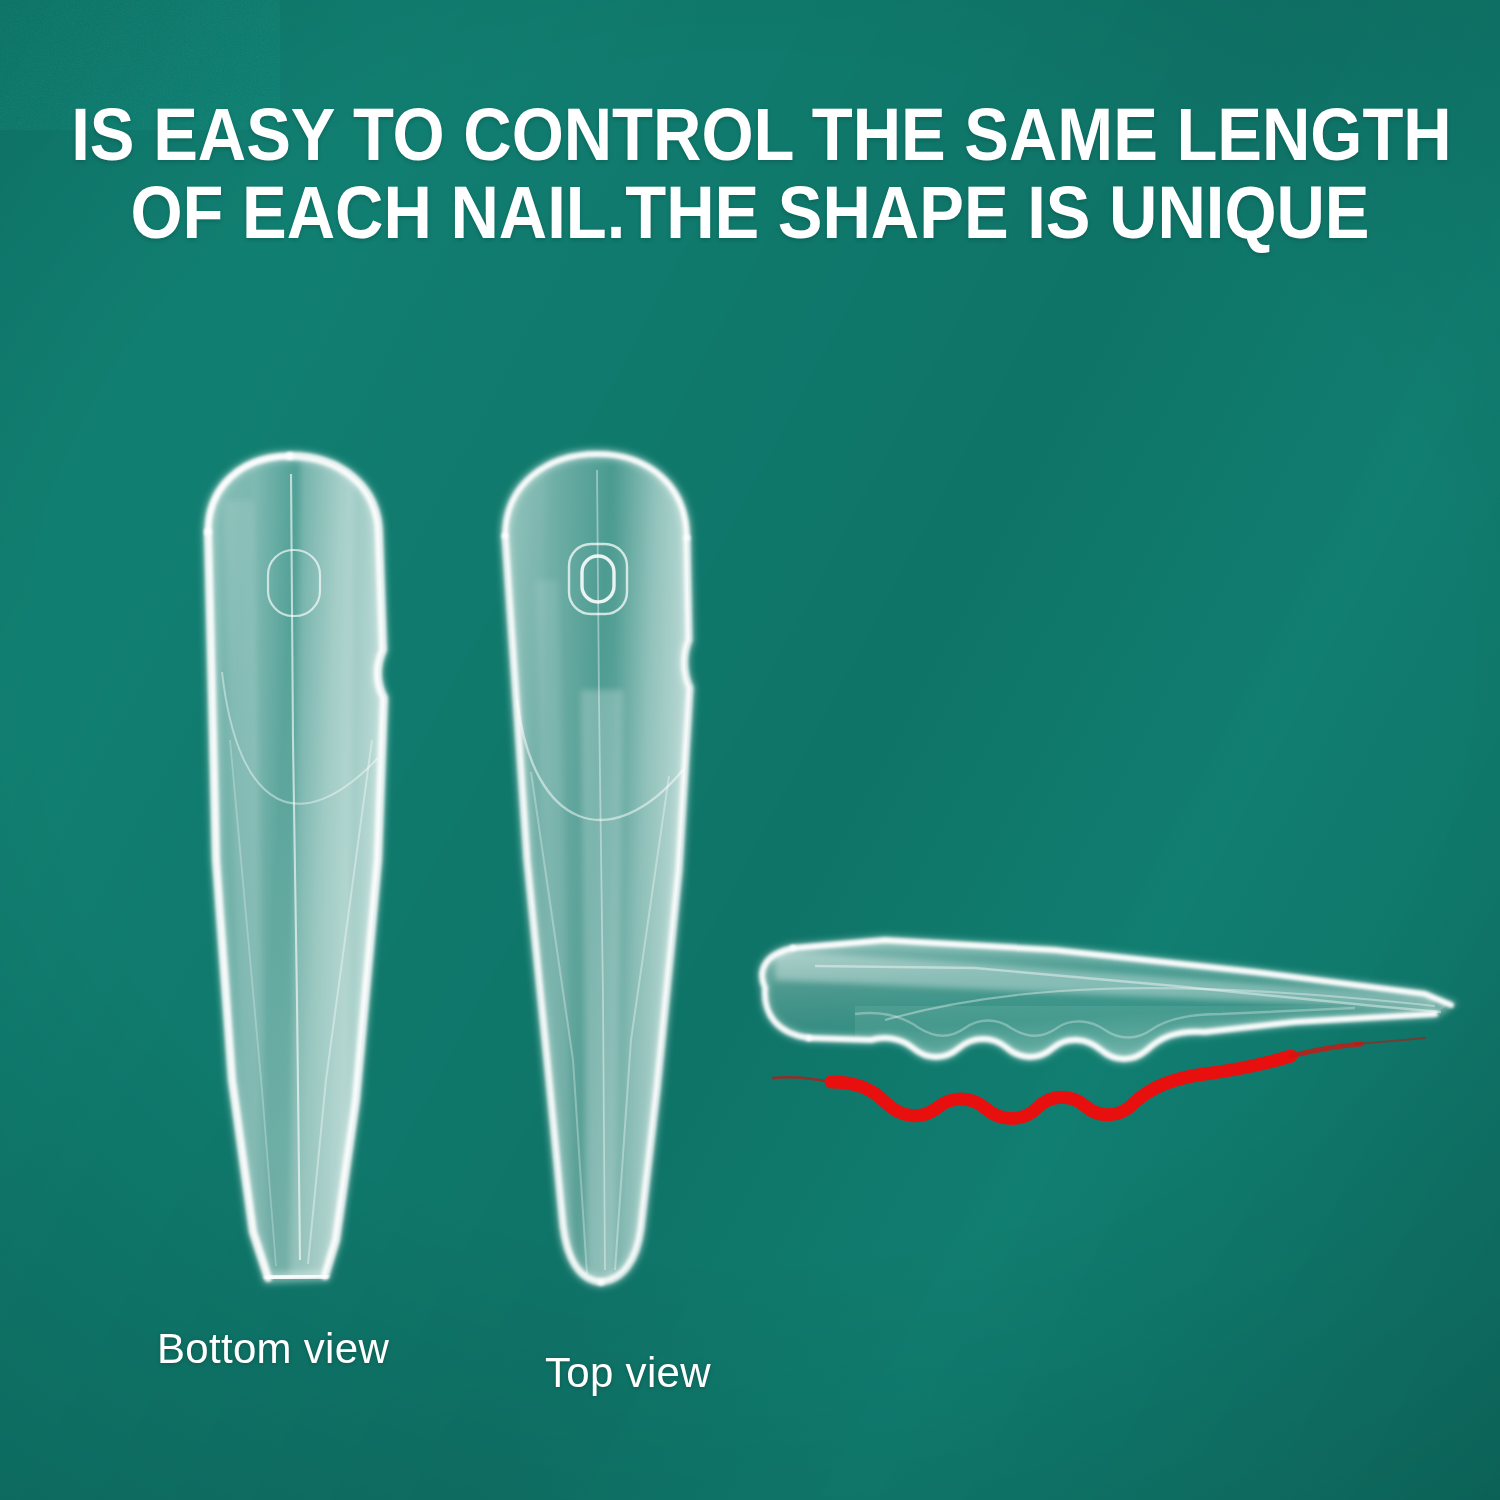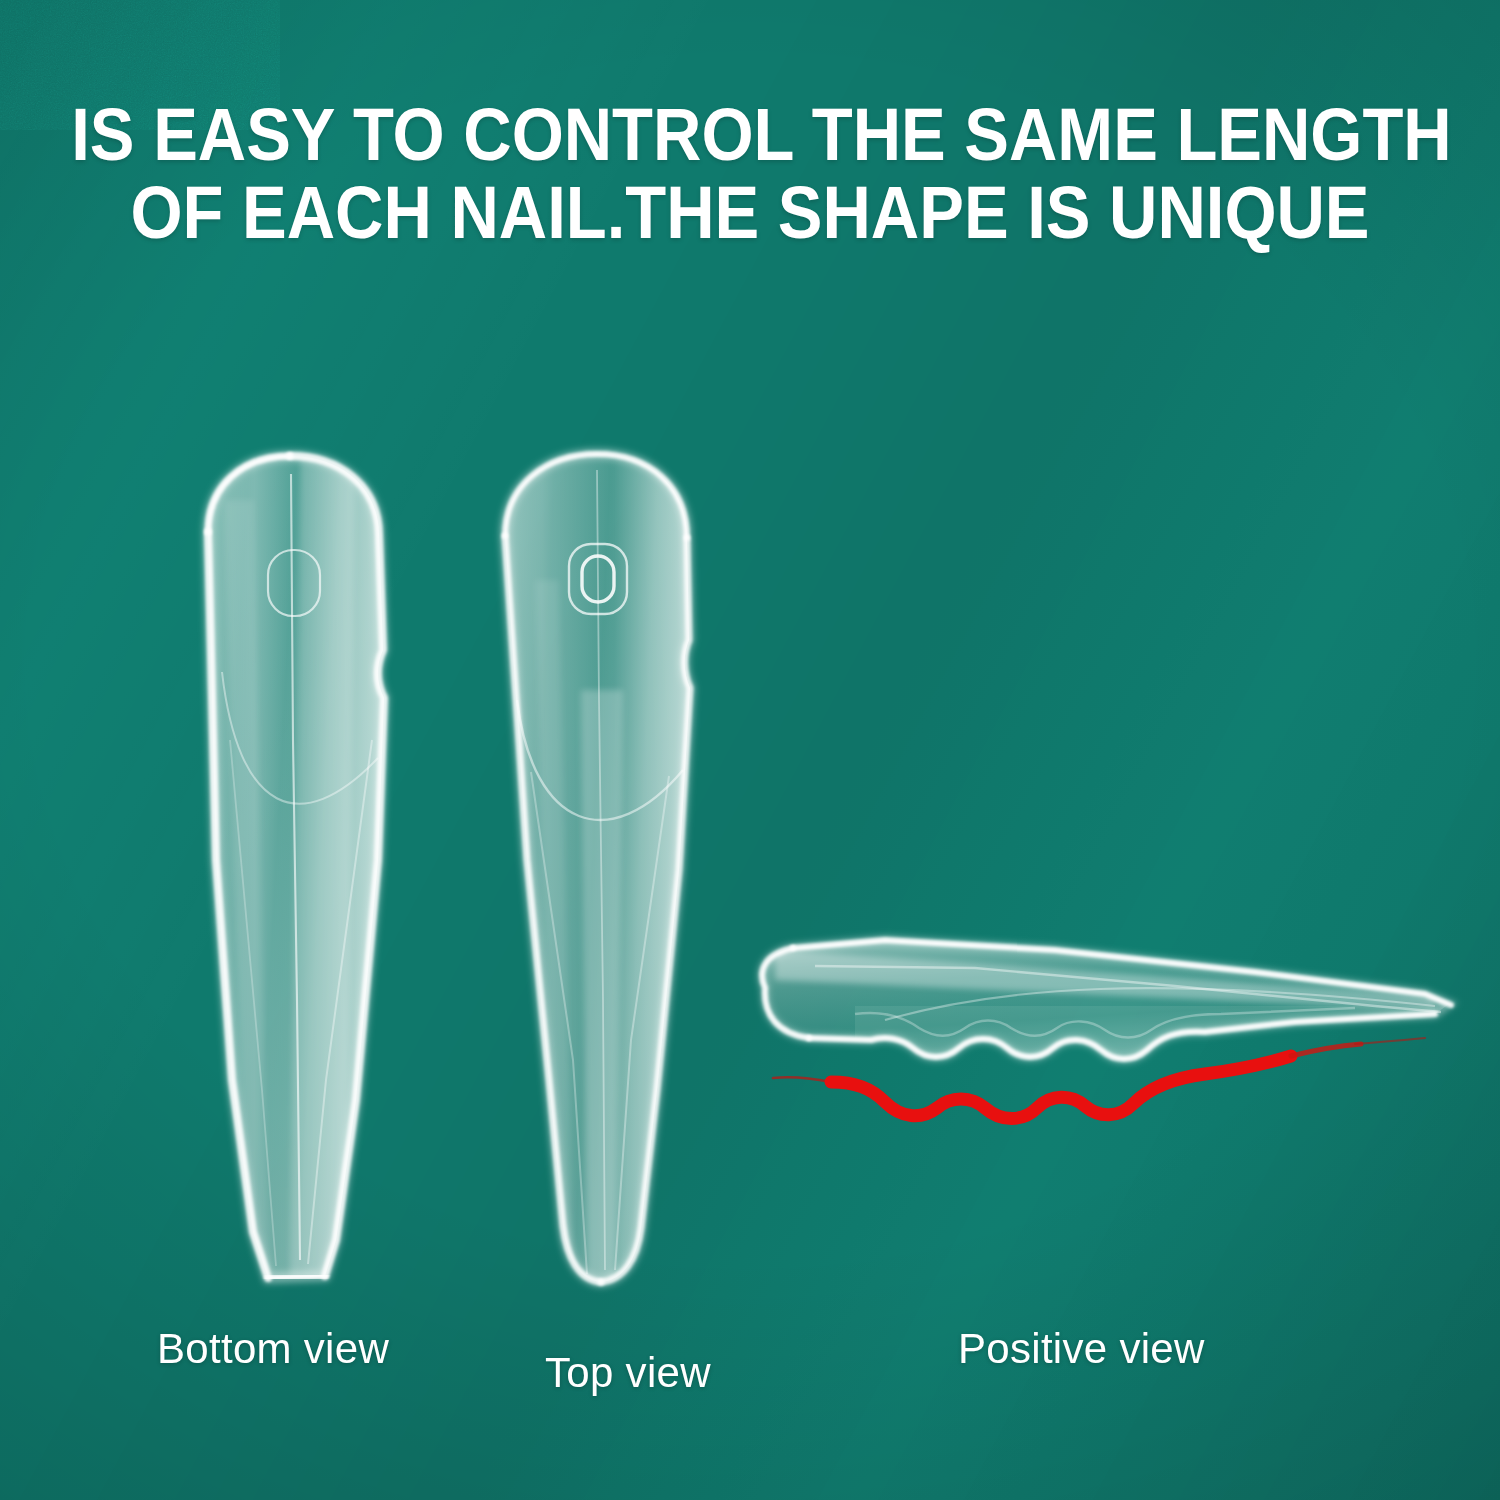--- a/index.html
+++ b/index.html
@@ -341,15 +341,14 @@
                C 364 208, 384 208, 398 194
                C 414 178, 438 168, 470 164
                C 500 160, 530 154, 556 146" fill="none" stroke="#e8100f" stroke-width="13" stroke-linecap="round" stroke-linejoin="round"></path>
       <path d="M 556 146 C 580 140, 602 136, 626 134" fill="none" stroke="#d01510" stroke-opacity="0.80" stroke-width="5" stroke-linecap="round"></path>
       <path d="M 620 134 C 646 132, 668 130, 690 128" fill="none" stroke="#b81510" stroke-opacity="0.58" stroke-width="2.2" stroke-linecap="round"></path>
     </svg>
   </div>
 
   <div class="caption" id="cap-bottom">Bottom view</div>
   <div class="caption" id="cap-top">Top view</div>
-  <div class="caption" id="cap-side">Positive view</div>
 
 </div>
 
 </body></html>

